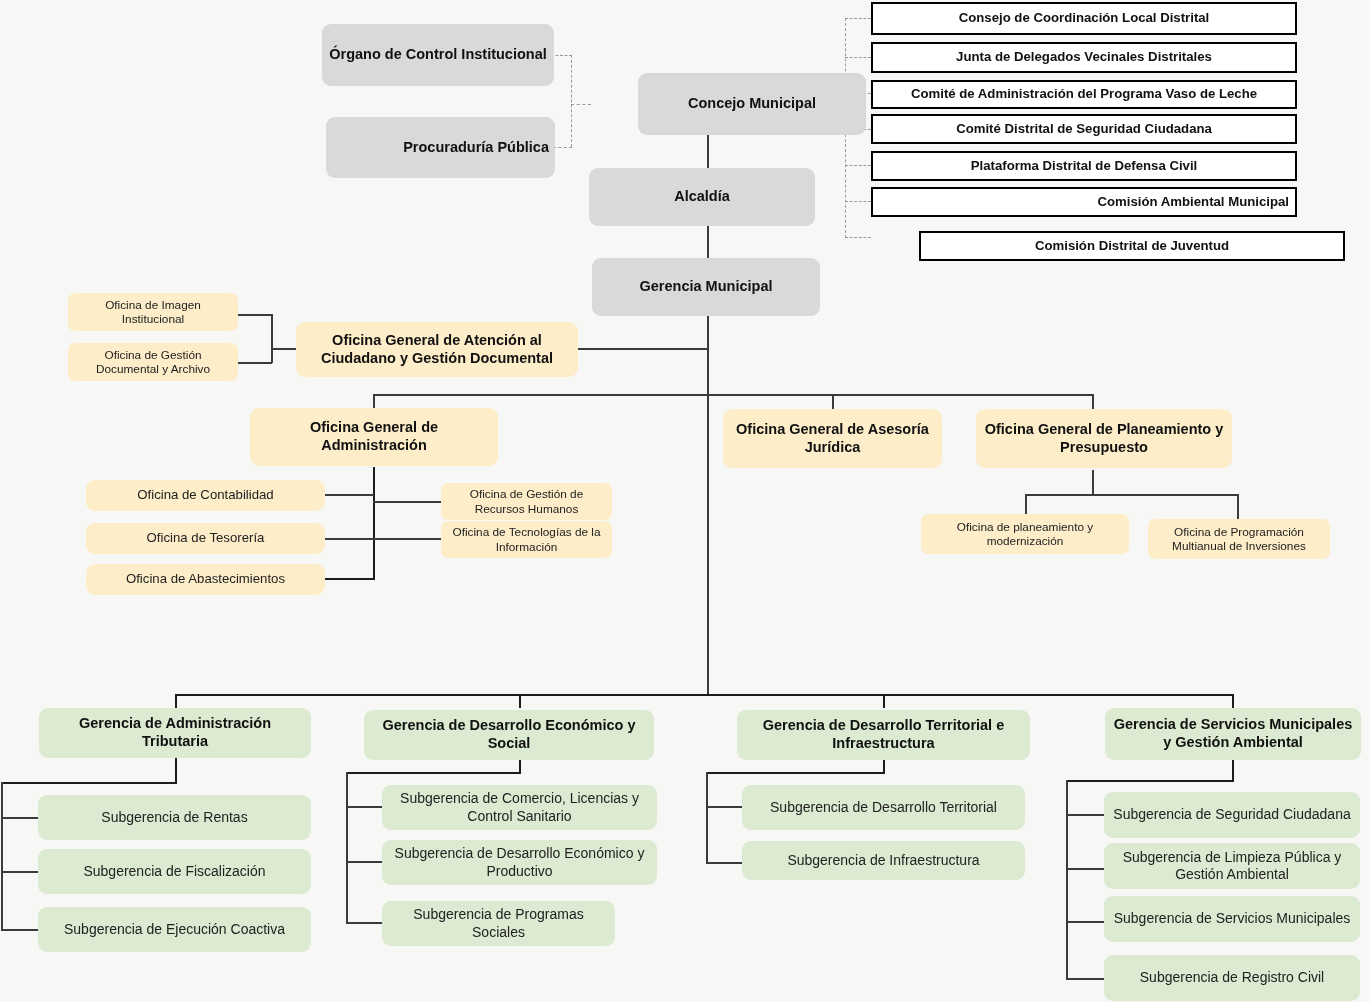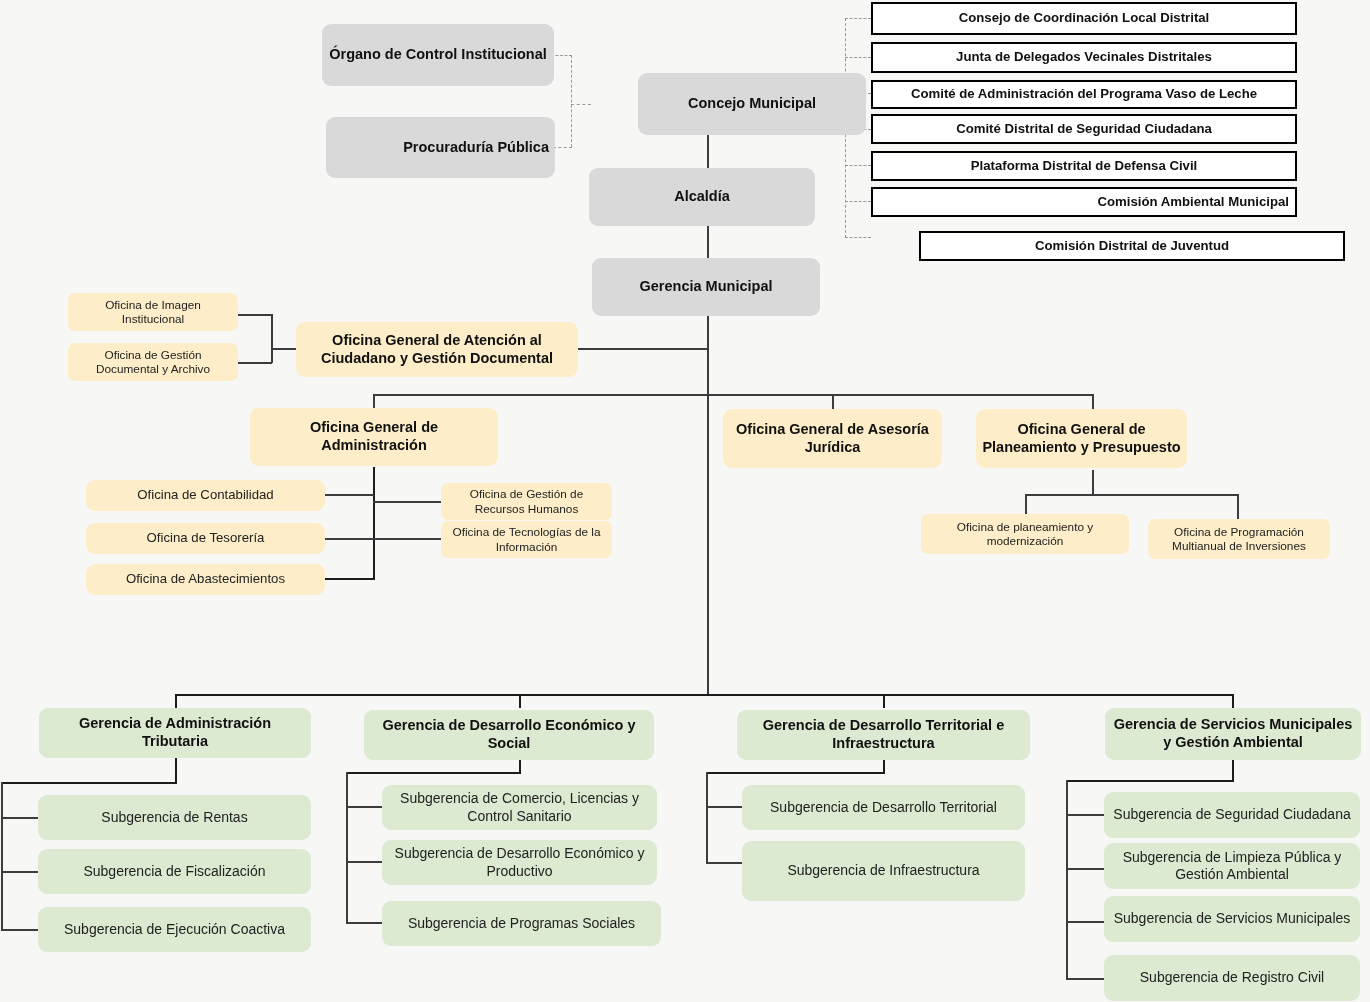--- a/index.html
+++ b/index.html
@@ -244,21 +244,21 @@
   <div class="node n-yellow-sm" style="left:68px; top:343px; width:170px; height:38px;">
     <span>Oficina de Gestión Documental y Archivo</span>
   </div>
 
   <div class="node n-yellow-b" style="left:250px; top:408px; width:248px; height:58px;">
     <span>Oficina General de Administración</span>
   </div>
   <div class="node n-yellow-b" style="left:723px; top:409px; width:219px; height:59px;">
     <span>Oficina General de Asesoría Jurídica</span>
   </div>
-  <div class="node n-yellow-b" style="left:976px; top:409px; width:211px; height:59px;">
+  <div class="node n-yellow-b" style="left:976px; top:409px; width:256px; height:59px;">
     <span>Oficina General de Planeamiento y Presupuesto</span>
   </div>
 
   <div class="node n-yellow" style="left:86px; top:480px; width:239px; height:31px;">
     <span>Oficina de Contabilidad</span>
   </div>
   <div class="node n-yellow" style="left:86px; top:523px; width:239px; height:31px;">
     <span>Oficina de Tesorería</span>
   </div>
   <div class="node n-yellow" style="left:86px; top:564px; width:239px; height:31px;">
@@ -300,28 +300,28 @@
   <div class="node n-green" style="left:38px; top:907px; width:273px; height:45px;">
     <span>Subgerencia de Ejecución Coactiva</span>
   </div>
 
   <div class="node n-green" style="left:382px; top:785px; width:275px; height:45px;">
     <span>Subgerencia de Comercio, Licencias y Control Sanitario</span>
   </div>
   <div class="node n-green" style="left:382px; top:840px; width:275px; height:45px;">
     <span>Subgerencia de Desarrollo Económico y Productivo</span>
   </div>
-  <div class="node n-green" style="left:382px; top:901px; width:279px; height:45px;">
+  <div class="node n-green" style="left:382px; top:901px; width:233px; height:45px;">
     <span>Subgerencia de Programas Sociales</span>
   </div>
 
   <div class="node n-green" style="left:742px; top:785px; width:283px; height:45px;">
     <span>Subgerencia de Desarrollo Territorial</span>
   </div>
-  <div class="node n-green" style="left:742px; top:841px; width:283px; height:60px;">
+  <div class="node n-green" style="left:742px; top:841px; width:283px; height:39px;">
     <span>Subgerencia de Infraestructura</span>
   </div>
 
   <div class="node n-green" style="left:1104px; top:792px; width:256px; height:46px;">
     <span>Subgerencia de Seguridad Ciudadana</span>
   </div>
   <div class="node n-green" style="left:1104px; top:843px; width:256px; height:46px;">
     <span>Subgerencia de Limpieza Pública y Gestión Ambiental</span>
   </div>
   <div class="node n-green" style="left:1104px; top:896px; width:256px; height:46px;">

